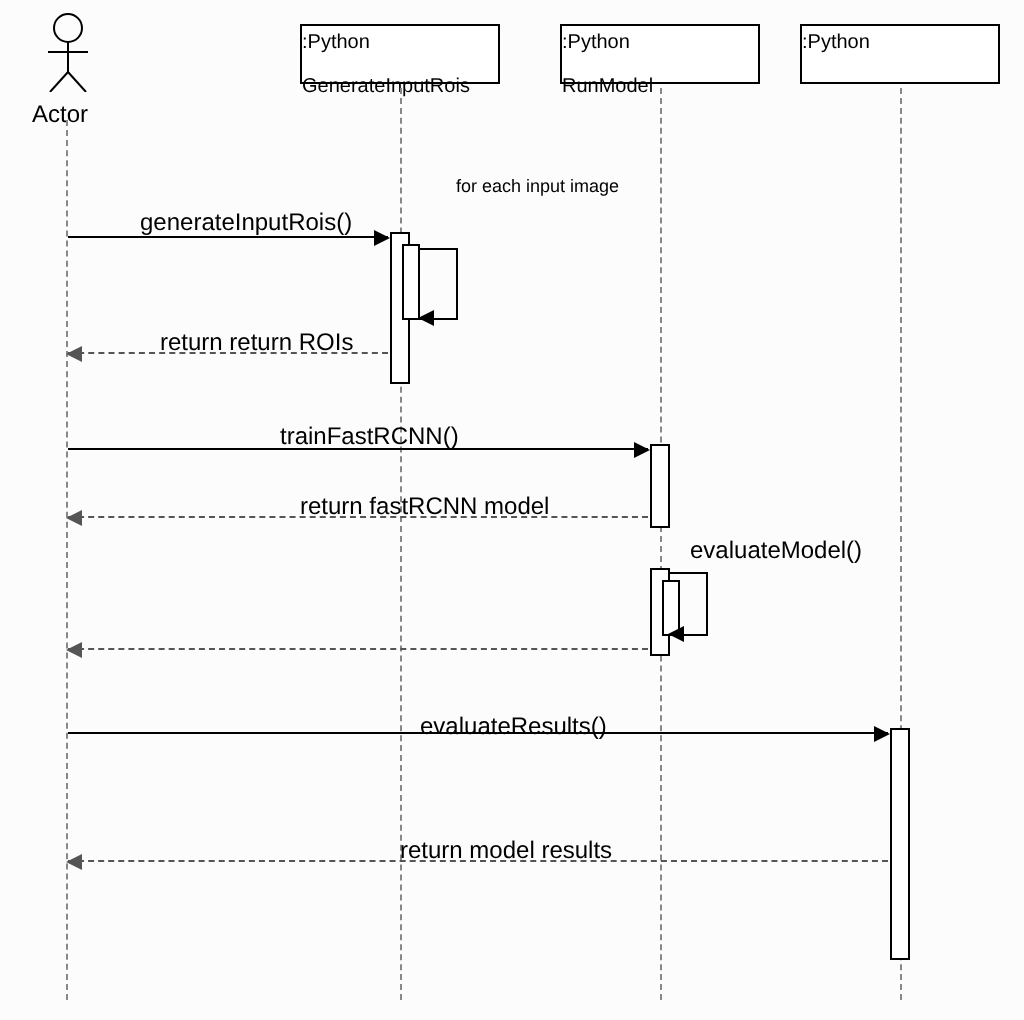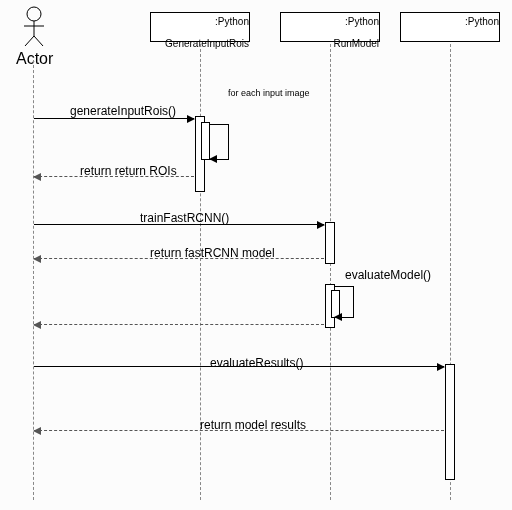--- a/index.html
+++ b/index.html
@@ -17,40 +17,40 @@
     background: #fcfcfc;
   }
   
   .pbox {
     position: absolute;
     top: 12px;
     width: 100px;
     height: 30px;
     border: 1px solid #000;
     background: #fff;
-    text-align: right;
+    text-align: left;
     line-height: 12px;
     padding-top: 3px;
     box-sizing: border-box;
   }
   .pbox .line1 { font-weight: normal; }
   .pbox .line2 { font-weight: normal; margin-top: 10px; }
   
   .actor {
     position: absolute;
     top: 6px;
     left: 20px;
     width: 28px;
     text-align: center;
   }
   .actor-label {
     position: absolute;
     top: 50px;
     left: 16px;
-    font-size: 16px;
+    font-size: 12px;
   }
   
   .lifeline {
     position: absolute;
     top: 44px;
     border-left: 1px dashed #888;
     height: 456px;
   }
   .lifeline.actor-ll { top: 60px; height: 440px; }
   

